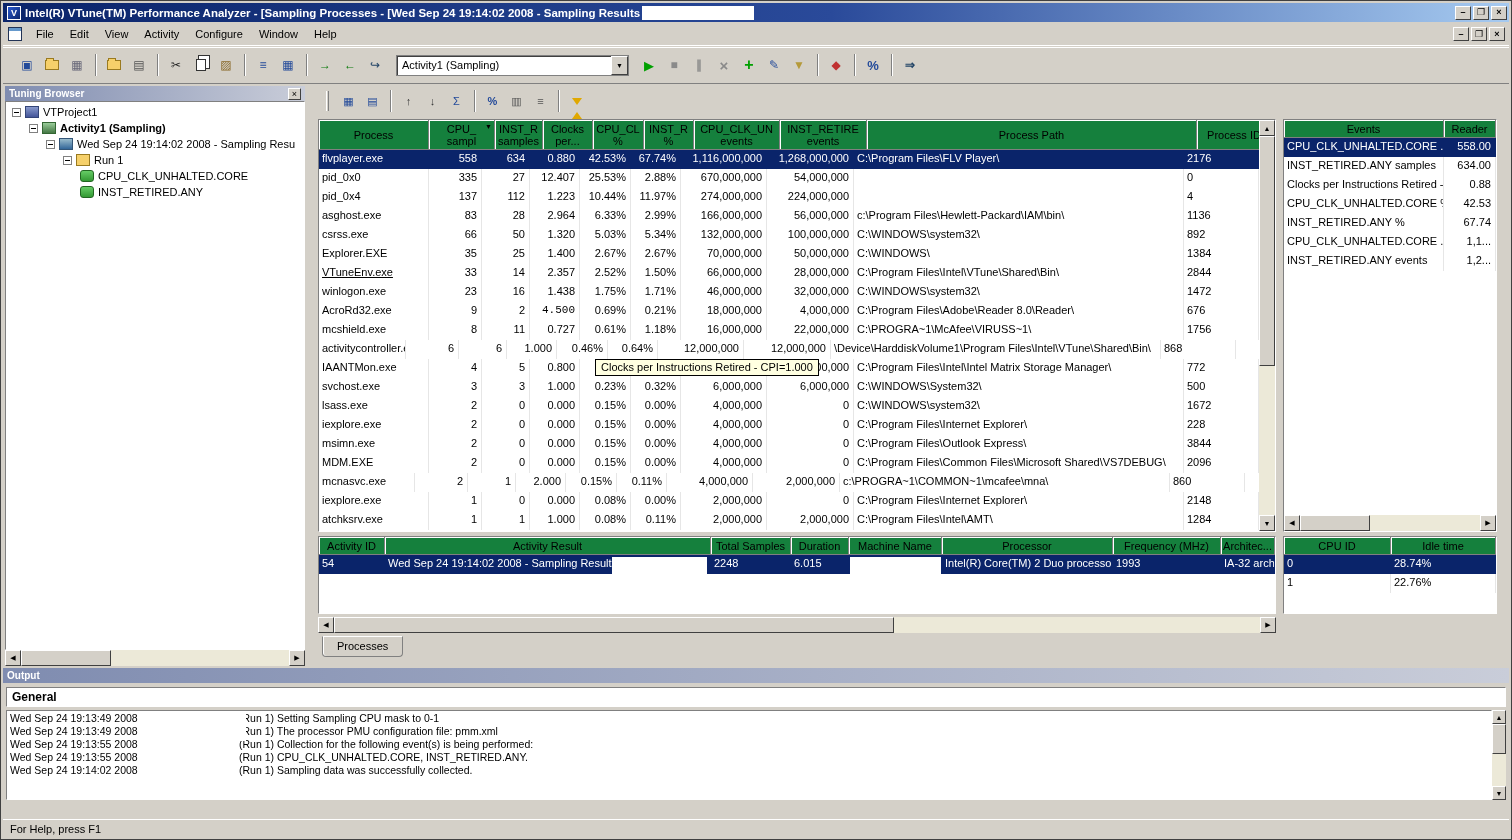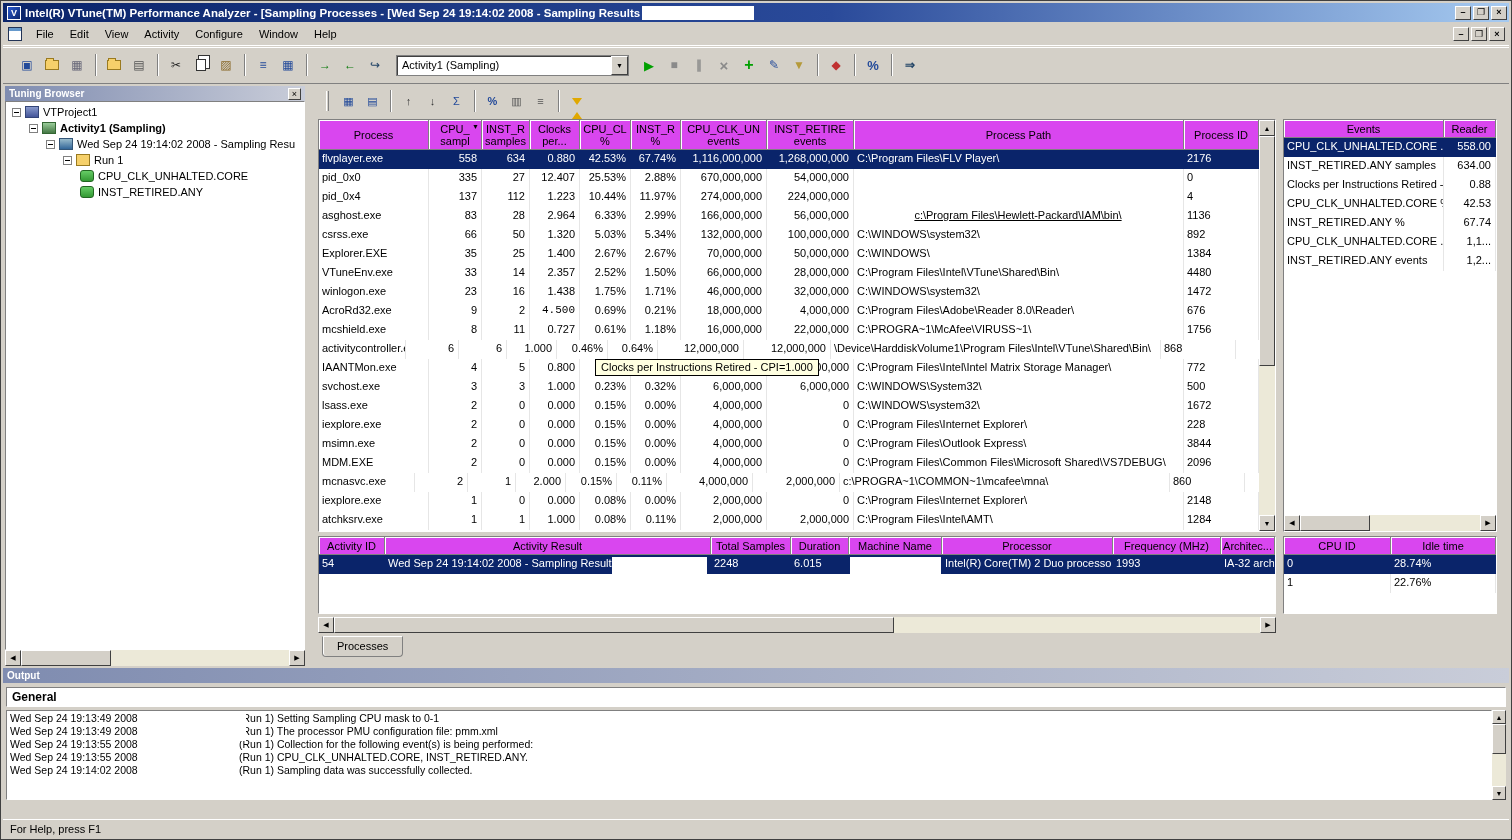--- a/index.html
+++ b/index.html
@@ -112,21 +112,21 @@
   .i-pct::before{content:"%"; color:#234a9a; font-weight:bold;}
   .i-fmt::before{content:"▥"; color:#555;}
   .i-cols::before{content:"≡"; color:#555; font-weight:bold;}
   .hourglass { width:0; height:0; border-left:5px solid transparent; border-right:5px solid transparent; border-top:7px solid #e0a800; position:relative; }
   .hourglass::after { content:""; position:absolute; left:-5px; top:7px; border-left:5px solid transparent; border-right:5px solid transparent; border-bottom:7px solid #e0a800; }
 
   
   .tablebox { position:absolute; background:#fff; border:1px solid; border-color:#808080 #fff #fff #808080; display:flex; }
   .t-host { background:#fff; overflow:hidden; flex:1; }
   .t-head { display:flex; }
-  .t-hc { flex:none; height:18px; background:#d946ef; border-right:1px solid #808080; border-bottom:1px solid #808080;
+  .t-hc { flex:none; height:18px; background:#15803d; border-right:1px solid #808080; border-bottom:1px solid #808080;
     box-shadow:inset 1px 1px 0 #fff; display:flex; align-items:center; justify-content:center; text-align:center;
     white-space:pre-line; line-height:12px; overflow:hidden; position:relative; font-size:11px; }
   .tall .t-hc { height:30px; }
   .t-row { display:flex; height:19px; }
   .t-c { flex:none; padding:2px 4px 0 3px; white-space:nowrap; overflow:hidden; border-right:1px solid #e6e6e6; font-size:11px; }
   .t-row.sel { background:#0a246a; color:#fff; }
   .t-row.sel .t-c { border-right-color:#0a246a; }
   .sortmark { position:absolute; top:1px; right:2px; font-size:7px; }
 
   #process-table { left:318px; top:119px; width:958px; height:413px; }
@@ -299,21 +299,21 @@
     <span class="tsep"></span>
     <span class="itb">
         <span class="hourglass"></span>
       </span>
   </div>
 
   <div id="process-table" class="tablebox">
     <div class="t-host tall">
         <div class="t-head">
           <div class="t-hc" style="width: 110px;">Process</div>
-          <div class="t-hc" style="width: 53px;">CPU_
+          <div class="t-hc" style="width: 66px;">CPU_
 sampl<span class="sortmark">▼</span></div>
           <div class="t-hc" style="width: 48px;">INST_R
 samples</div>
           <div class="t-hc" style="width: 50px;">Clocks
 per...</div>
           <div class="t-hc" style="width: 51px;">CPU_CL
 %</div>
           <div class="t-hc" style="width: 50px;">INST_R
 %</div>
           <div class="t-hc" style="width: 86px;">CPU_CLK_UN
@@ -361,21 +361,21 @@
         </div>
         <div class="t-row">
           <div class="t-c" style="width: 110px; text-align: left;">asghost.exe</div>
           <div class="t-c" style="width: 53px; text-align: right;">83</div>
           <div class="t-c" style="width: 48px; text-align: right;">28</div>
           <div class="t-c" style="width: 50px; text-align: right;">2.964</div>
           <div class="t-c" style="width: 51px; text-align: right;">6.33%</div>
           <div class="t-c" style="width: 50px; text-align: right;">2.99%</div>
           <div class="t-c" style="width: 86px; text-align: right;">166,000,000</div>
           <div class="t-c" style="width: 87px; text-align: right;">56,000,000</div>
-          <div class="t-c" style="width: 330px; text-align: center; text-decoration: underline;">c:\Program Files\Hewlett-Packard\IAM\bin\</div>
+          <div class="t-c" style="width: 330px; text-align: left;">c:\Program Files\Hewlett-Packard\IAM\bin\</div>
           <div class="t-c" style="width: 75px; text-align: left;">1136</div>
         </div>
         <div class="t-row">
           <div class="t-c" style="width: 110px; text-align: left;">csrss.exe</div>
           <div class="t-c" style="width: 53px; text-align: right;">66</div>
           <div class="t-c" style="width: 48px; text-align: right;">50</div>
           <div class="t-c" style="width: 50px; text-align: right;">1.320</div>
           <div class="t-c" style="width: 51px; text-align: right;">5.03%</div>
           <div class="t-c" style="width: 50px; text-align: right;">5.34%</div>
           <div class="t-c" style="width: 86px; text-align: right;">132,000,000</div>
@@ -389,30 +389,30 @@
           <div class="t-c" style="width: 48px; text-align: right;">25</div>
           <div class="t-c" style="width: 50px; text-align: right;">1.400</div>
           <div class="t-c" style="width: 51px; text-align: right;">2.67%</div>
           <div class="t-c" style="width: 50px; text-align: right;">2.67%</div>
           <div class="t-c" style="width: 86px; text-align: right;">70,000,000</div>
           <div class="t-c" style="width: 87px; text-align: right;">50,000,000</div>
           <div class="t-c" style="width: 330px; text-align: left;">C:\WINDOWS\</div>
           <div class="t-c" style="width: 75px; text-align: left;">1384</div>
         </div>
         <div class="t-row">
-          <div class="t-c" style="width: 110px; text-align: left;">VTuneEnv.exe</div>
+          <div class="t-c" style="width: 110px; text-align: left; text-decoration: underline;">VTuneEnv.exe</div>
           <div class="t-c" style="width: 53px; text-align: right;">33</div>
           <div class="t-c" style="width: 48px; text-align: right;">14</div>
           <div class="t-c" style="width: 50px; text-align: right;">2.357</div>
           <div class="t-c" style="width: 51px; text-align: right;">2.52%</div>
           <div class="t-c" style="width: 50px; text-align: right;">1.50%</div>
           <div class="t-c" style="width: 86px; text-align: right;">66,000,000</div>
           <div class="t-c" style="width: 87px; text-align: right;">28,000,000</div>
           <div class="t-c" style="width: 330px; text-align: left;">C:\Program Files\Intel\VTune\Shared\Bin\</div>
-          <div class="t-c" style="width: 75px; text-align: left;">4480</div>
+          <div class="t-c" style="width: 75px; text-align: left;">2844</div>
         </div>
         <div class="t-row">
           <div class="t-c" style="width: 110px; text-align: left;">winlogon.exe</div>
           <div class="t-c" style="width: 53px; text-align: right;">23</div>
           <div class="t-c" style="width: 48px; text-align: right;">16</div>
           <div class="t-c" style="width: 50px; text-align: right;">1.438</div>
           <div class="t-c" style="width: 51px; text-align: right;">1.75%</div>
           <div class="t-c" style="width: 50px; text-align: right;">1.71%</div>
           <div class="t-c" style="width: 86px; text-align: right;">46,000,000</div>
           <div class="t-c" style="width: 87px; text-align: right;">32,000,000</div>

